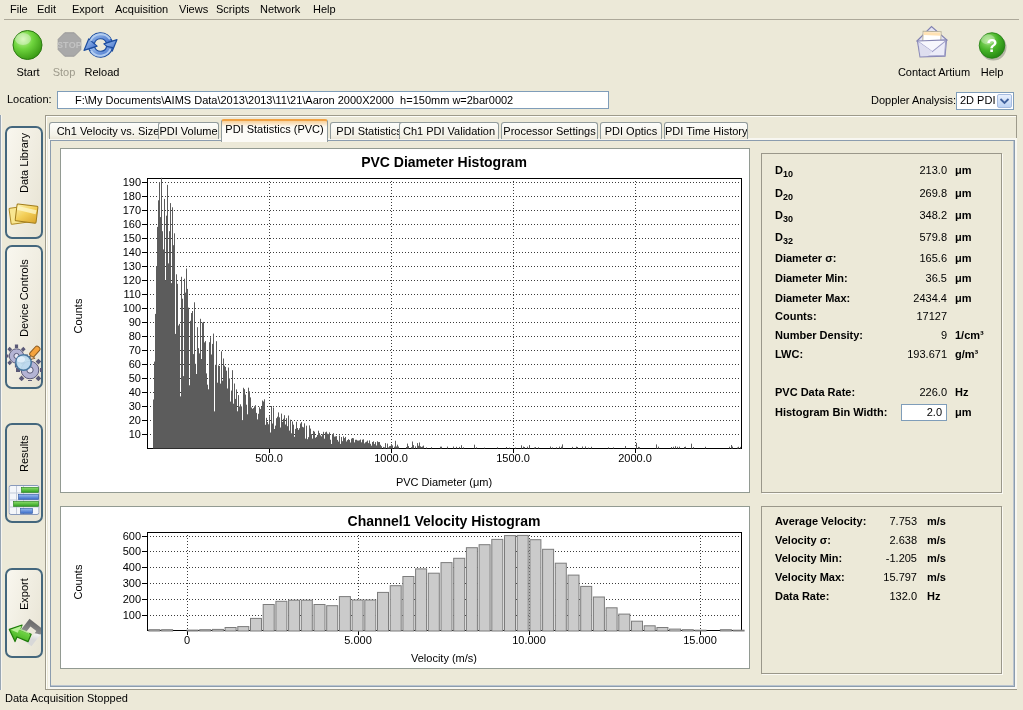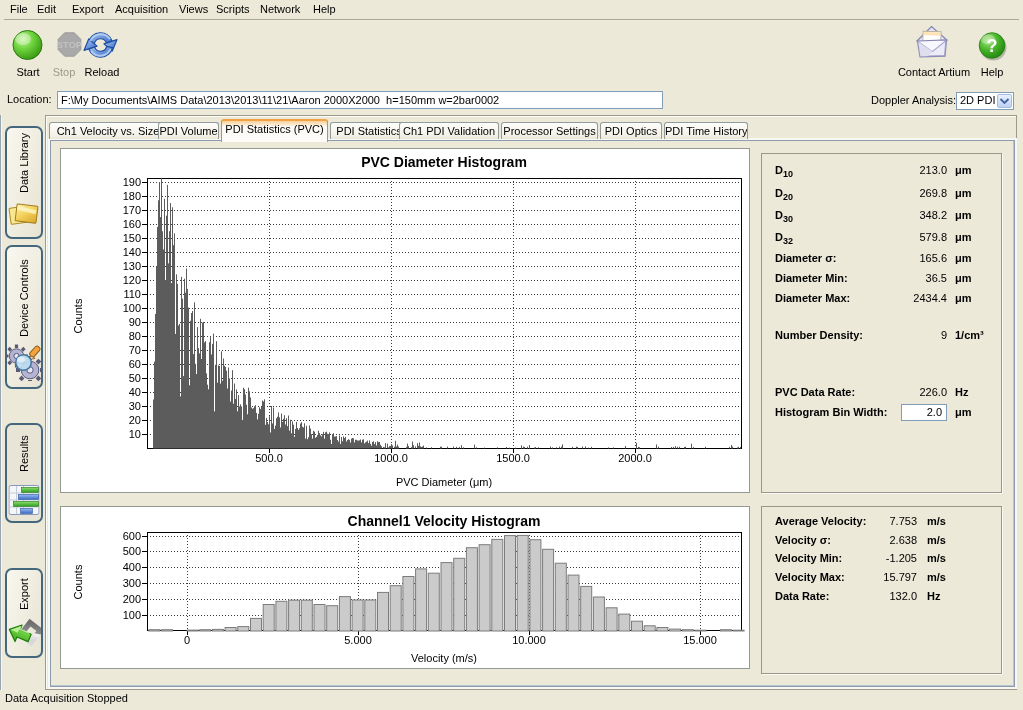--- a/index.html
+++ b/index.html
@@ -86,21 +86,21 @@
 <ellipse cx="988" cy="19.5" rx="7" ry="5" fill="#ffffff" opacity="0.3"></ellipse>
 <text x="992" y="32" text-anchor="middle" style="font-size:18px;font-weight:bold;fill:#ffffff">?</text>
 </svg>
 <div class="tlabel" style="left:6px;width:44px">Start</div>
 <div class="tlabel" style="left:42px;width:44px;color:#9d9a8b">Stop</div>
 <div class="tlabel" style="left:79px;width:46px">Reload</div>
 <div class="tlabel" style="left:897px;width:74px">Contact Artium</div>
 <div class="tlabel" style="left:971px;width:42px">Help</div>
 
 <div class="abs" style="left:7px;top:93px">Location:</div>
-<div class="abs" style="left:57px;top:91px;width:606px;height:18px;background:#fff;border:1px solid #7f9db9;font-size:11px;line-height:16px;padding-left:3px;white-space:nowrap;overflow:hidden">F:\My Documents\AIMS Data\2013\2013\11\21\Aaron 2000X2000&nbsp; h=150mm w=2bar0002</div>
+<div class="abs" style="left:57px;top:91px;width:552px;height:18px;background:#fff;border:1px solid #7f9db9;font-size:11px;line-height:16px;padding-left:17px;white-space:nowrap;overflow:hidden">F:\My Documents\AIMS Data\2013\2013\11\21\Aaron 2000X2000&nbsp; h=150mm w=2bar0002</div>
 <div class="abs" style="left:871px;top:94px">Doppler Analysis:</div>
 <div class="abs" style="left:956px;top:92px;width:58px;height:18px;background:#fff;border:1px solid #7f9db9">
 <span style="position:absolute;left:3px;top:1px;font-size:11px">2D PDI</span>
 <span style="position:absolute;right:1px;top:1px;width:15px;height:14px;border-radius:2px;background:linear-gradient(#e9f0fc,#bcd2f4);border:1px solid #a6bce0"></span>
 <svg style="position:absolute;right:3px;top:5px" width="11" height="7" viewBox="0 0 11 7">
       <path d="M1.5 1 L5.5 5 L9.5 1" fill="none" stroke="#41629e" stroke-width="1.8"></path>
     </svg>
 </div>
 
 <div class="abs" style="left:45px;top:115px;width:972px;height:575px;border:1px solid #9d9a8b;box-shadow:inset 1px 1px 0 #fdfdf8;background:#ece9d8"></div>
@@ -310,24 +310,33 @@
 <div class="srow" style="top:116px">
       <b>Diameter Min:</b>
       <span class="val">36.5</span>
       <span class="unit">μm</span>
     </div>
 <div class="srow" style="top:135.5px">
       <b>Diameter Max:</b>
       <span class="val">2434.4</span>
       <span class="unit">μm</span>
     </div>
+<div class="srow" style="top:154px">
+      <b>Counts:</b>
+      <span class="val">17127</span>
+    </div>
 <div class="srow" style="top:173px">
       <b>Number Density:</b>
       <span class="val">9</span>
       <span class="unit">1/cm³</span>
+    </div>
+<div class="srow" style="top:191.5px">
+      <b>LWC:</b>
+      <span class="val">193.671</span>
+      <span class="unit">g/m³</span>
     </div>
 <div class="srow" style="top:229.5px">
       <b>PVC Data Rate:</b>
       <span class="val">226.0</span>
       <span class="unit">Hz</span>
     </div>
 <div class="srow" style="top:250px">
       <b>Histogram Bin Width:</b>
       <span class="unit">μm</span>
     </div>

